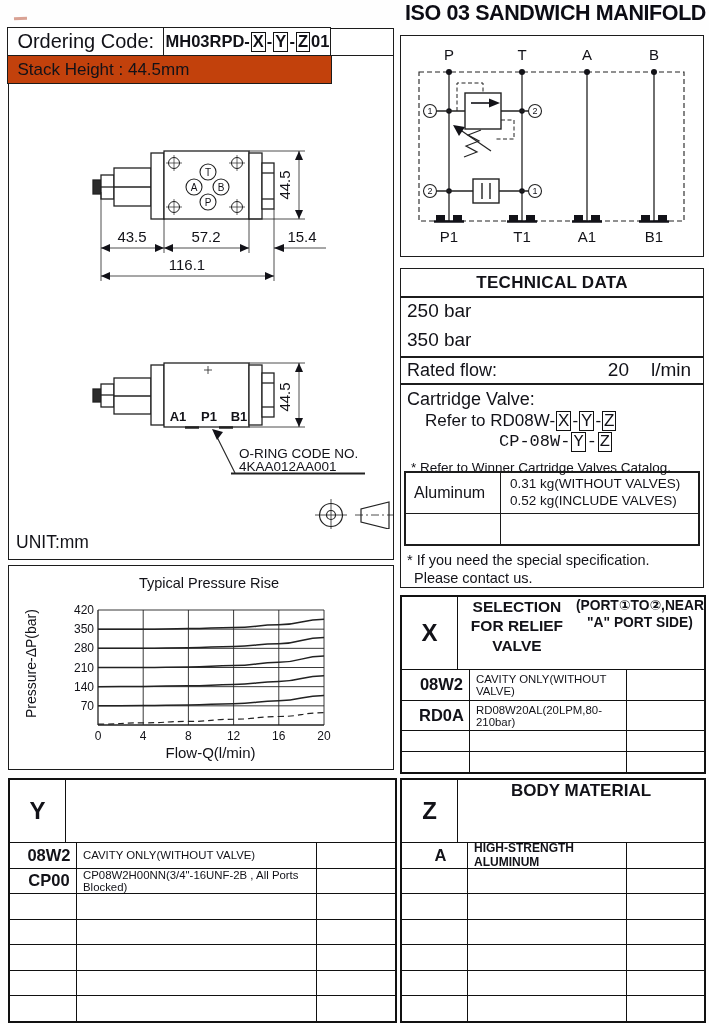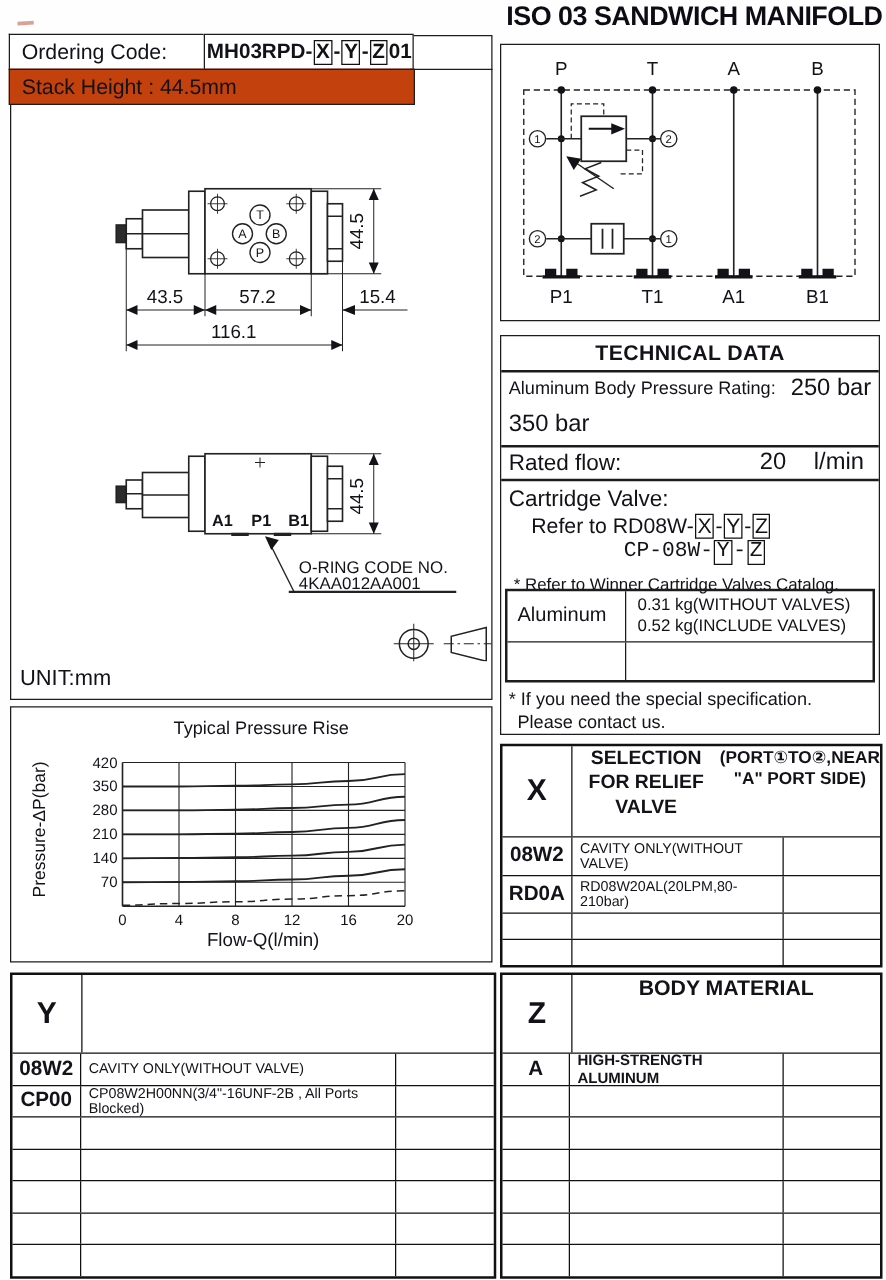--- a/index.html
+++ b/index.html
@@ -7,21 +7,21 @@
         font-family:"Liberation Sans","DejaVu Sans",sans-serif;color:#121218;}
   .abs{position:absolute;}
   .box{position:absolute;border:1.6px solid #1c1c1c;background:#fff;}
   .page-title{position:absolute;top:1px;right:3px;font-size:21.5px;font-weight:bold;
               letter-spacing:-0.4px;color:#0c0c14;}
   .artifact{position:absolute;left:14px;top:17px;width:13px;height:3px;background:#c97a66;
             opacity:.7;transform:rotate(-3deg);}
   
   .order-r1{position:absolute;left:-1.6px;top:-1.6px;display:flex;}
   .oc-label{width:146px;height:27px;border:1.6px solid #1c1c1c;border-right:none;
-            display:flex;align-items:center;padding-left:9px;font-size:17px;background:#fff;}
+            display:flex;align-items:center;padding-left:9px;font-size:20px;background:#fff;}
   .oc-code{width:166px;height:27px;border:1.6px solid #1c1c1c;display:flex;align-items:center;
            justify-content:center;font-size:16.5px;font-weight:bold;background:#fff;}
   .order-r2{position:absolute;left:-1.6px;top:26px;width:314px;height:27px;border:1.6px solid #1c1c1c;
             display:flex;align-items:center;padding-left:9px;font-size:17px;background:#c2410c;}
   .bx{display:inline-block;border:1.4px solid #111;padding:0 1px;margin:0 1px;line-height:1.05;}
   
   .tech{display:flex;flex-direction:column;}
   .tech-header{height:27px;line-height:27px;text-align:center;font-weight:bold;font-size:17px;
                border-bottom:2px solid #1c1c1c;letter-spacing:.3px;}
   .trow1{height:29px;display:flex;align-items:center;justify-content:space-between;padding:0 6px;}
@@ -48,21 +48,21 @@
   .tech-note{padding:5px 6px 0 6px;font-size:14.5px;line-height:1.25;}
   .tech-note .n2{padding-left:7px;}
   
   .sel{display:flex;flex-direction:column;border:2px solid #111;position:absolute;background:#fff;}
   .sel-header{display:flex;border-bottom:1.6px solid #111;}
   .sel-key{width:55px;border-right:1.6px solid #111;display:flex;align-items:center;
            justify-content:center;font-weight:bold;font-size:24px;}
   .sel-title{flex:1;display:flex;flex-direction:row;justify-content:center;text-align:center;
              font-weight:bold;line-height:1.25;}
   .sel-body{flex:1;display:flex;flex-direction:column;}
-  .trow{display:flex;border-bottom:1.3px solid #111;flex:1;min-height:0;}
+  .trow{display:flex;border-bottom:1.3px solid #111;flex:1;min-height:0;padding-left:12px;}
   .trow:last-child{border-bottom:none;}
   .tc-code{width:55px;border-right:1.3px solid #111;display:flex;align-items:center;
            justify-content:center;font-weight:bold;font-size:16.5px;}
   .tc-desc{flex:1;display:flex;align-items:center;padding-left:6px;font-size:11.4px;}
   .tc-desc.b{font-weight:bold;font-size:12px;}
   .tc-extra{width:77px;border-left:1.3px solid #111;}
   #xtable .sel-header{height:72px;}
   #xtable .t1{font-size:15.5px;} #xtable .t2{font-size:13.8px;}
   #xtable .trow{flex:3;} #xtable .trow.empty{flex:2;}
   #ytable .sel-header{height:62px;} #ytable .t1,#ytable .t2{font-size:16.5px;}
@@ -295,21 +295,20 @@
         <text class="plabel" x="121" y="206" text-anchor="middle">T1</text>
         <text class="plabel" x="186" y="206" text-anchor="middle">A1</text>
         <text class="plabel" x="253" y="206" text-anchor="middle">B1</text>
       </g>
     </svg>
   </div>
 
   <div class="box tech" style="left:400px;top:268px;width:302px;height:318px;">
     <div class="tech-header">TECHNICAL DATA</div>
     <div class="trow1">
-      <span class="tlabel">Aluminum Body Pressure Rating:</span>
       <span class="tvalue">250 bar</span>
     </div>
     <div class="trow2">
       <span class="tvalue">350 bar</span>
     </div>
     <div class="trow3">
       <span class="tl">Rated flow:</span>
       <span class="tv">20</span>
       <span class="tu">l/min</span>
     </div>

